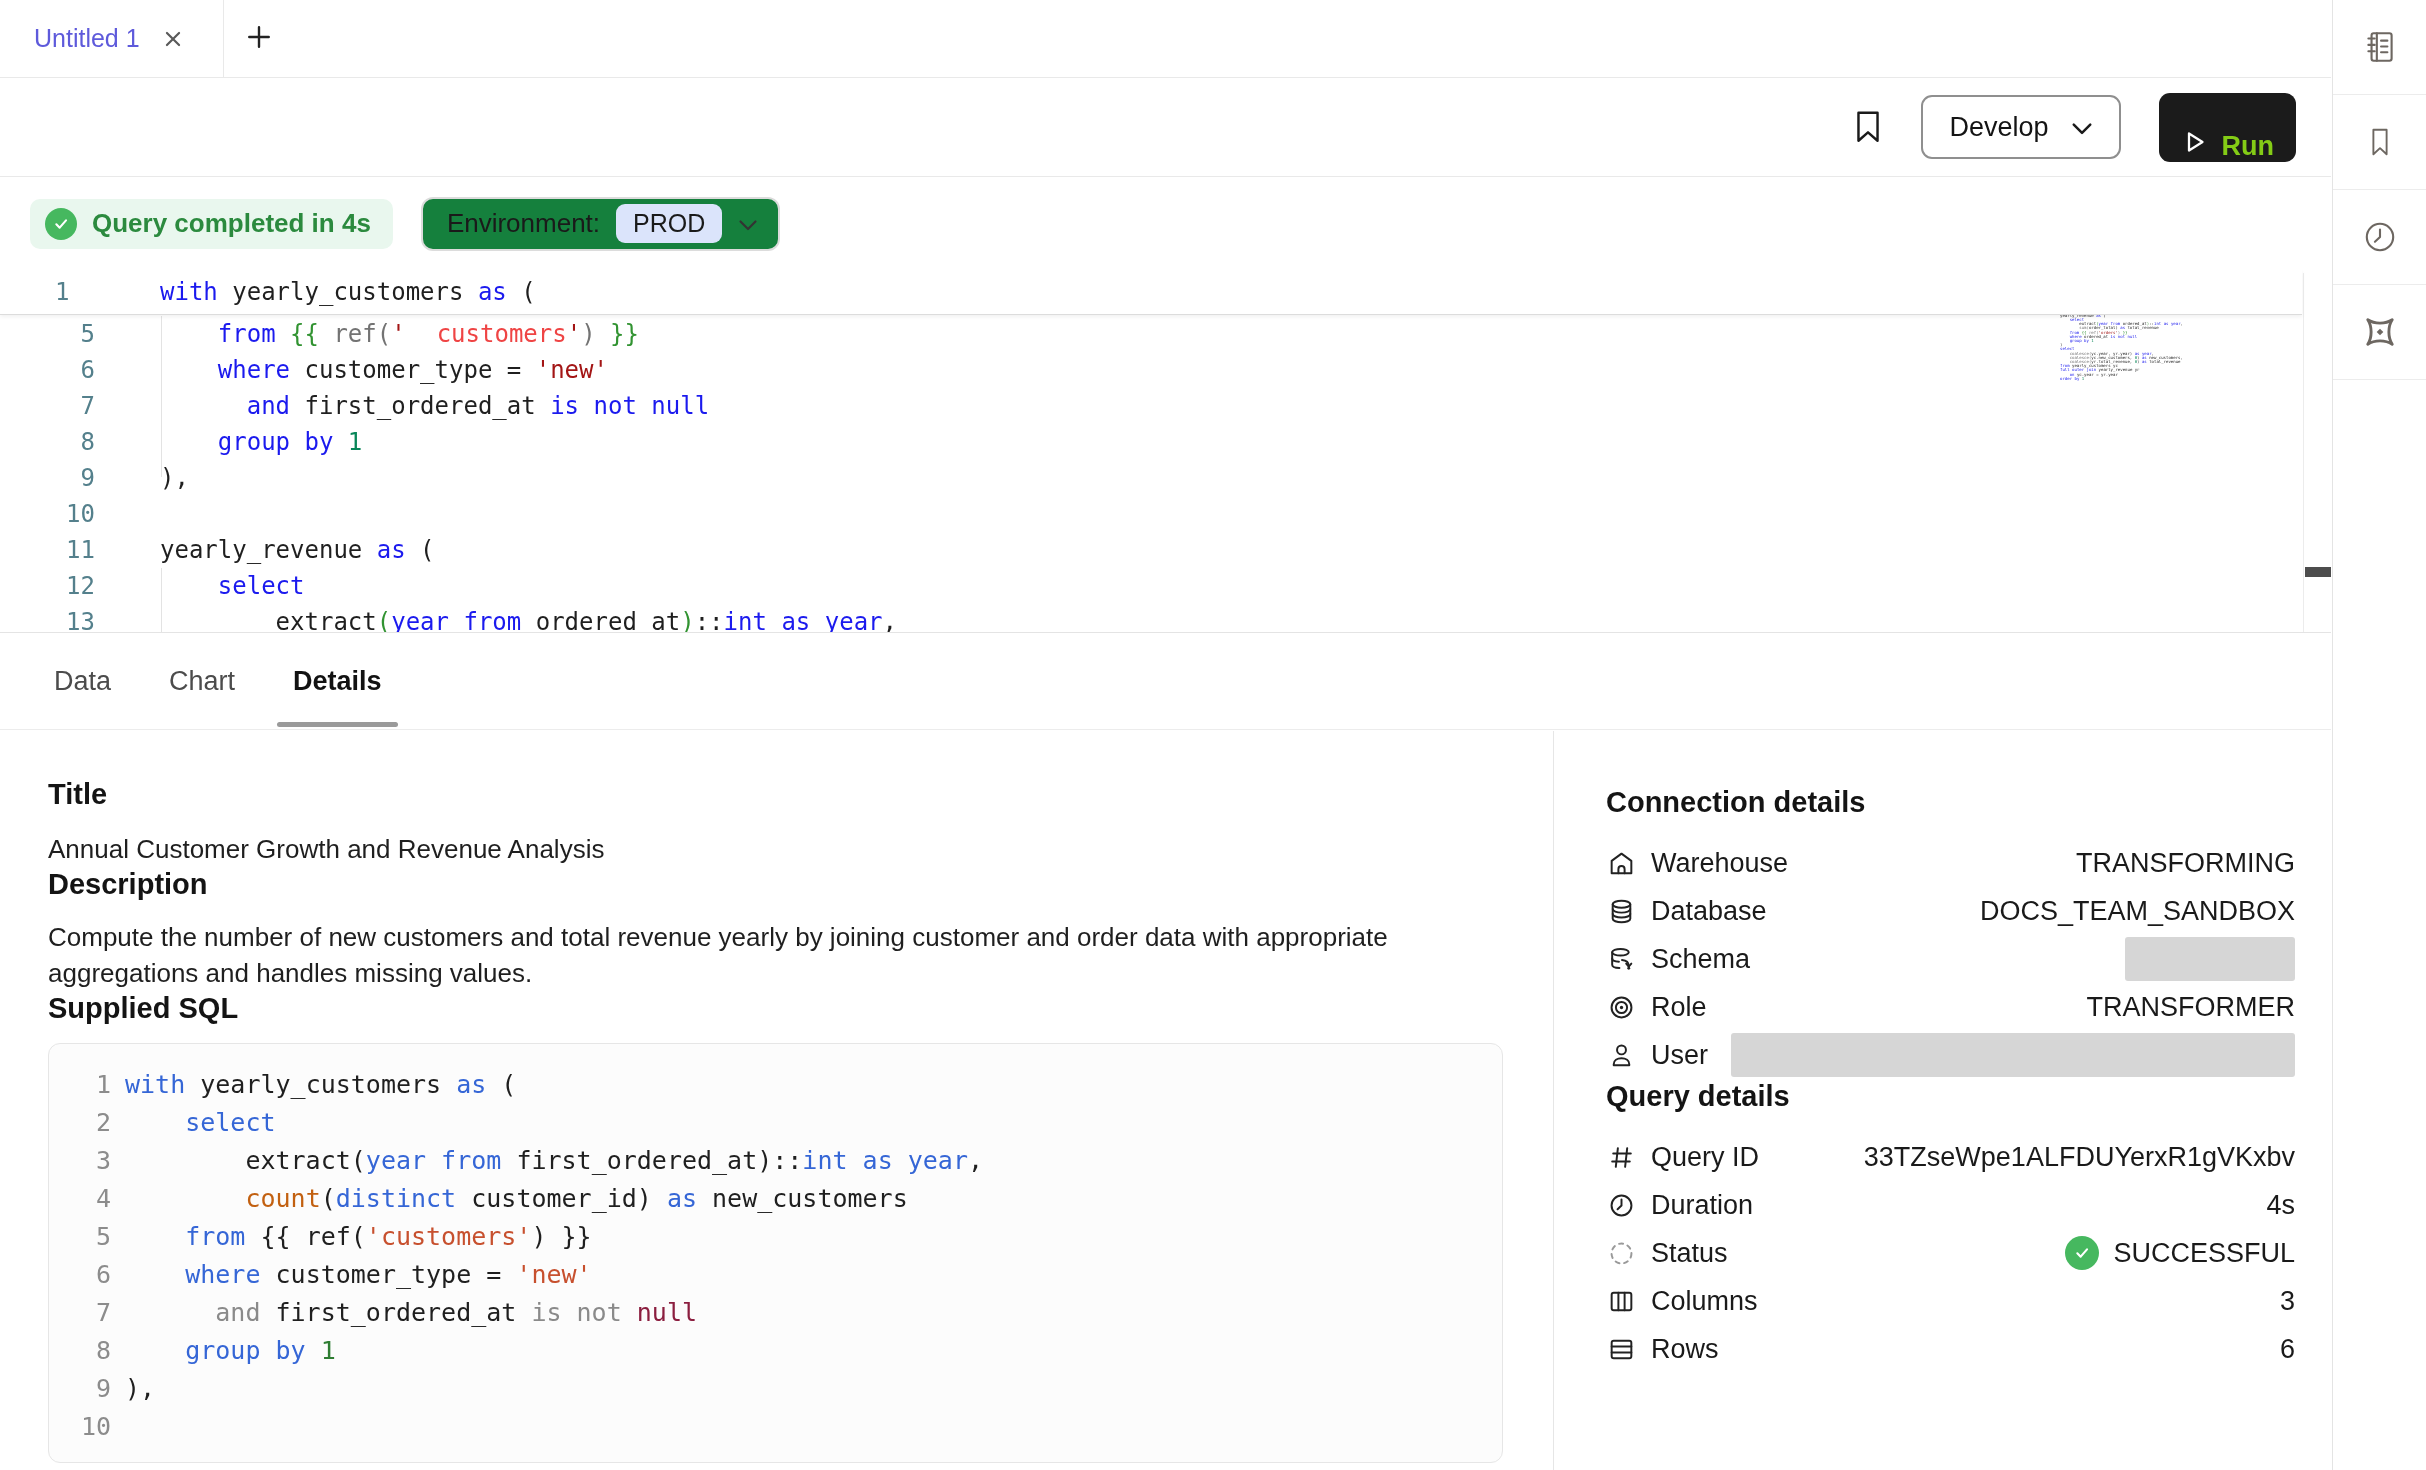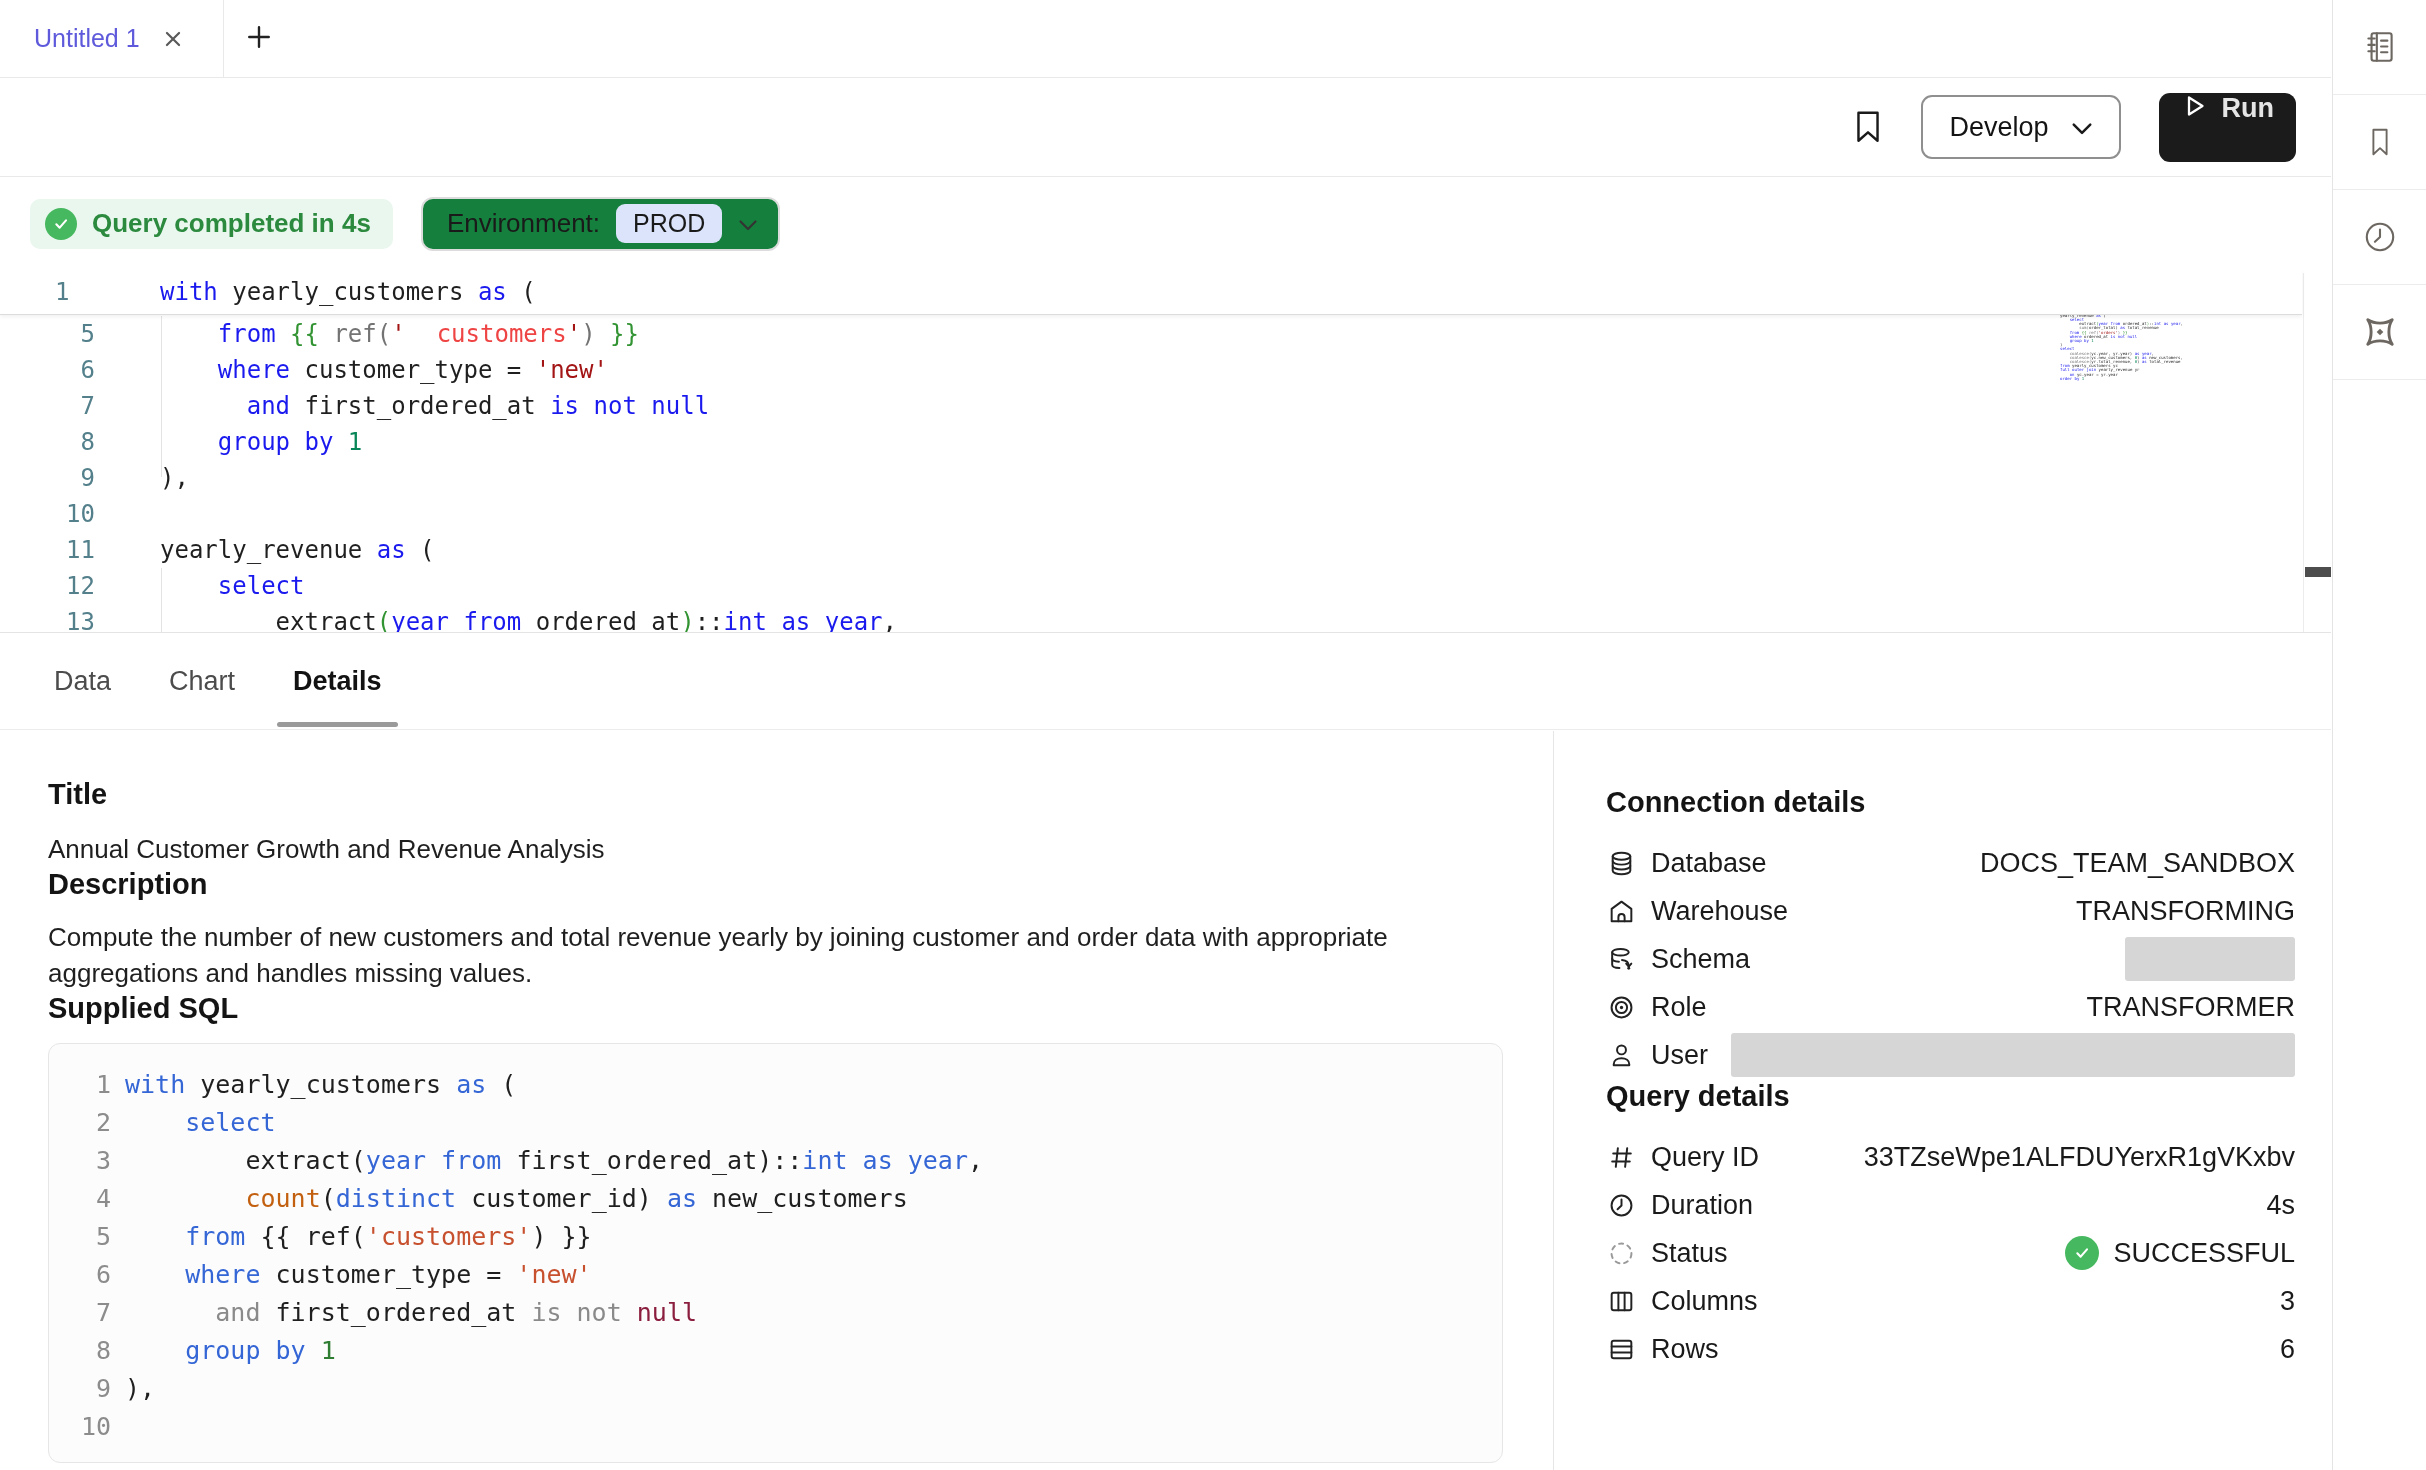--- a/index.html
+++ b/index.html
@@ -18,22 +18,22 @@
   .tab-close svg{display:block;}
   .newtab{display:flex;align-items:center;justify-content:center;width:70px;cursor:pointer;}
 
   
   .toolbar{height:99px;border-bottom:1px solid #e9e9e9;display:flex;align-items:center;
            justify-content:flex-end;padding-right:35px;gap:38px;}
   .bm-btn{display:flex;align-items:center;cursor:pointer;}
   .btn-develop{height:64px;display:flex;align-items:center;gap:22px;padding:0 26px;
                border:2px solid #8f8f8f;border-radius:11px;background:#fff;font-size:27px;
                color:#141414;cursor:pointer;}
-  .btn-run{height:69px;display:flex;align-items:flex-start;gap:15px;padding:0 22px;
-           border-radius:11px;color:#e5e5e5;font-size:27px;font-weight:600;cursor:pointer;border:none;}
+  .btn-run{height:69px;display:flex;align-items:flex-end;gap:15px;padding:0 22px;
+           border-radius:11px;color:#84cc16;font-size:27px;font-weight:600;cursor:pointer;border:none;}
 
   
   .statusrow{height:93px;display:flex;align-items:center;padding-left:30px;gap:28px;}
   .pill-status{height:50px;border-radius:10px;display:flex;align-items:center;gap:15px;
                padding:0 22px;font-size:26px;font-weight:600;}
   .check-circle{width:32px;height:32px;border-radius:50%;display:flex;align-items:center;justify-content:center;flex:none;}
   .env-select{height:54px;background:#15803d;border:2px solid #dcdcdc;border-radius:12px;
               display:flex;align-items:center;gap:16px;padding:0 20px 0 24px;font-size:26px;cursor:pointer;}
   .env-pill{border-radius:9px;padding:5px 17px;font-size:25px;font-weight:500;}
 
@@ -227,41 +227,41 @@
             <div class="erow"><span class="eln">9</span><span class="ecode"><span class="t-d">),</span></span></div>
             <div class="erow"><span class="eln">10</span><span class="ecode"></span></div>
           </div>
       </div>
       <div class="details-right">
         <h3 class="dh">Connection details</h3>
         <div class="prow-wrap" id="conn-rows">
             <div class="prow">
               <span class="picon">
                 <svg width="29" height="29" viewBox="0 0 28 28">
+                  <path d="M4.5 11.5 L14 4.5 L23.5 11.5 V23.5 H4.5 Z"></path>
+                  <path d="M11 23.5 v-4 a3 3 0 0 1 6 0 v4"></path>
+                </svg>
+              </span>
+              <span class="plabel">Warehouse</span>
+              <span class="pvalue">
+                <span>TRANSFORMING</span>
+              </span>
+            </div>
+            <div class="prow">
+              <span class="picon">
+                <svg width="29" height="29" viewBox="0 0 28 28">
                   <ellipse cx="14" cy="7" rx="8.5" ry="3.4"></ellipse>
                   <path d="M5.5 7 V21 c0 1.9 3.8 3.4 8.5 3.4 s8.5-1.5 8.5-3.4 V7"></path>
                   <path d="M5.5 11.7 c0 1.9 3.8 3.4 8.5 3.4 s8.5-1.5 8.5-3.4"></path>
                   <path d="M5.5 16.4 c0 1.9 3.8 3.4 8.5 3.4 s8.5-1.5 8.5-3.4"></path>
                 </svg>
               </span>
               <span class="plabel">Database</span>
               <span class="pvalue">
                 <span>DOCS_TEAM_SANDBOX</span>
-              </span>
-            </div>
-            <div class="prow">
-              <span class="picon">
-                <svg width="29" height="29" viewBox="0 0 28 28">
-                  <path d="M4.5 11.5 L14 4.5 L23.5 11.5 V23.5 H4.5 Z"></path>
-                  <path d="M11 23.5 v-4 a3 3 0 0 1 6 0 v4"></path>
-                </svg>
-              </span>
-              <span class="plabel">Warehouse</span>
-              <span class="pvalue">
-                <span>TRANSFORMING</span>
               </span>
             </div>
             <div class="prow">
               <span class="picon">
                 <svg width="29" height="29" viewBox="0 0 28 28">
                   <ellipse cx="13" cy="7" rx="8" ry="3.2"></ellipse>
                   <path d="M5 7 V19 c0 1.8 3.2 3.1 7 3.2"></path>
                   <path d="M5 13 c0 1.7 3 3 6.5 3.1"></path>
                   <path d="M14.5 14.5 q6.5 0.5 6.5 6"></path>
                   <path d="M18.5 18 l2.5 2.8 l2.5-2.8"></path>

